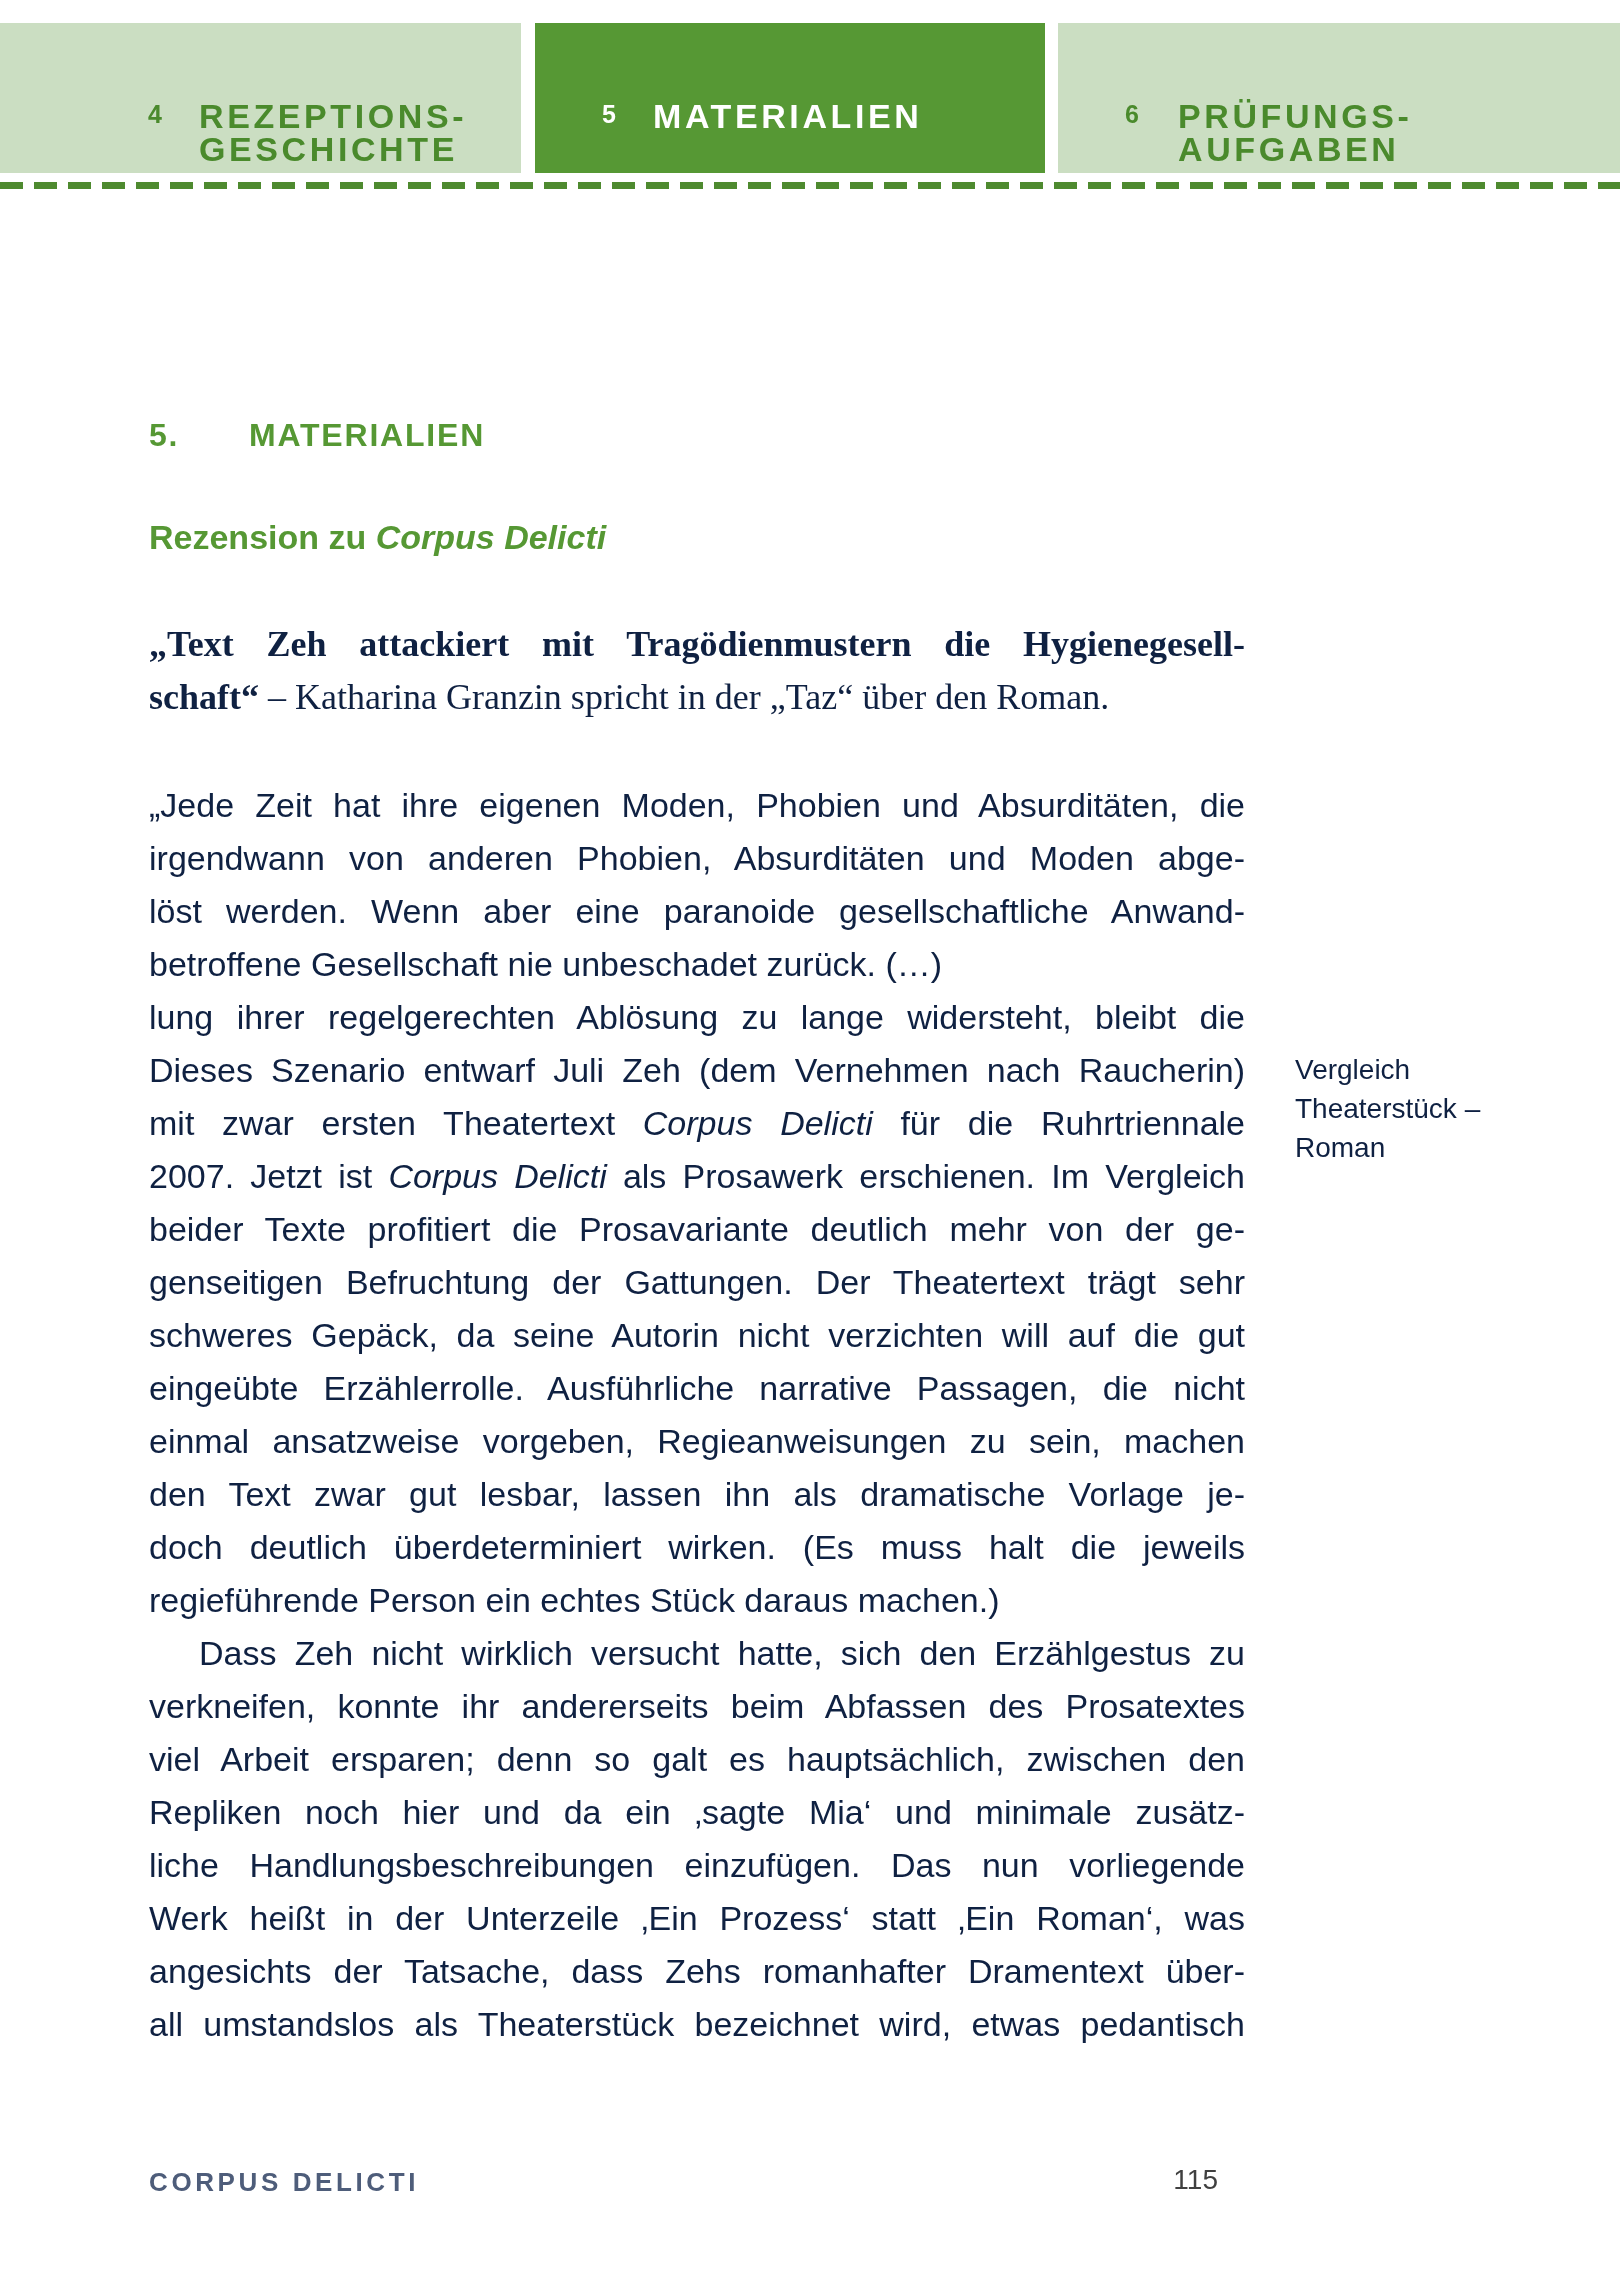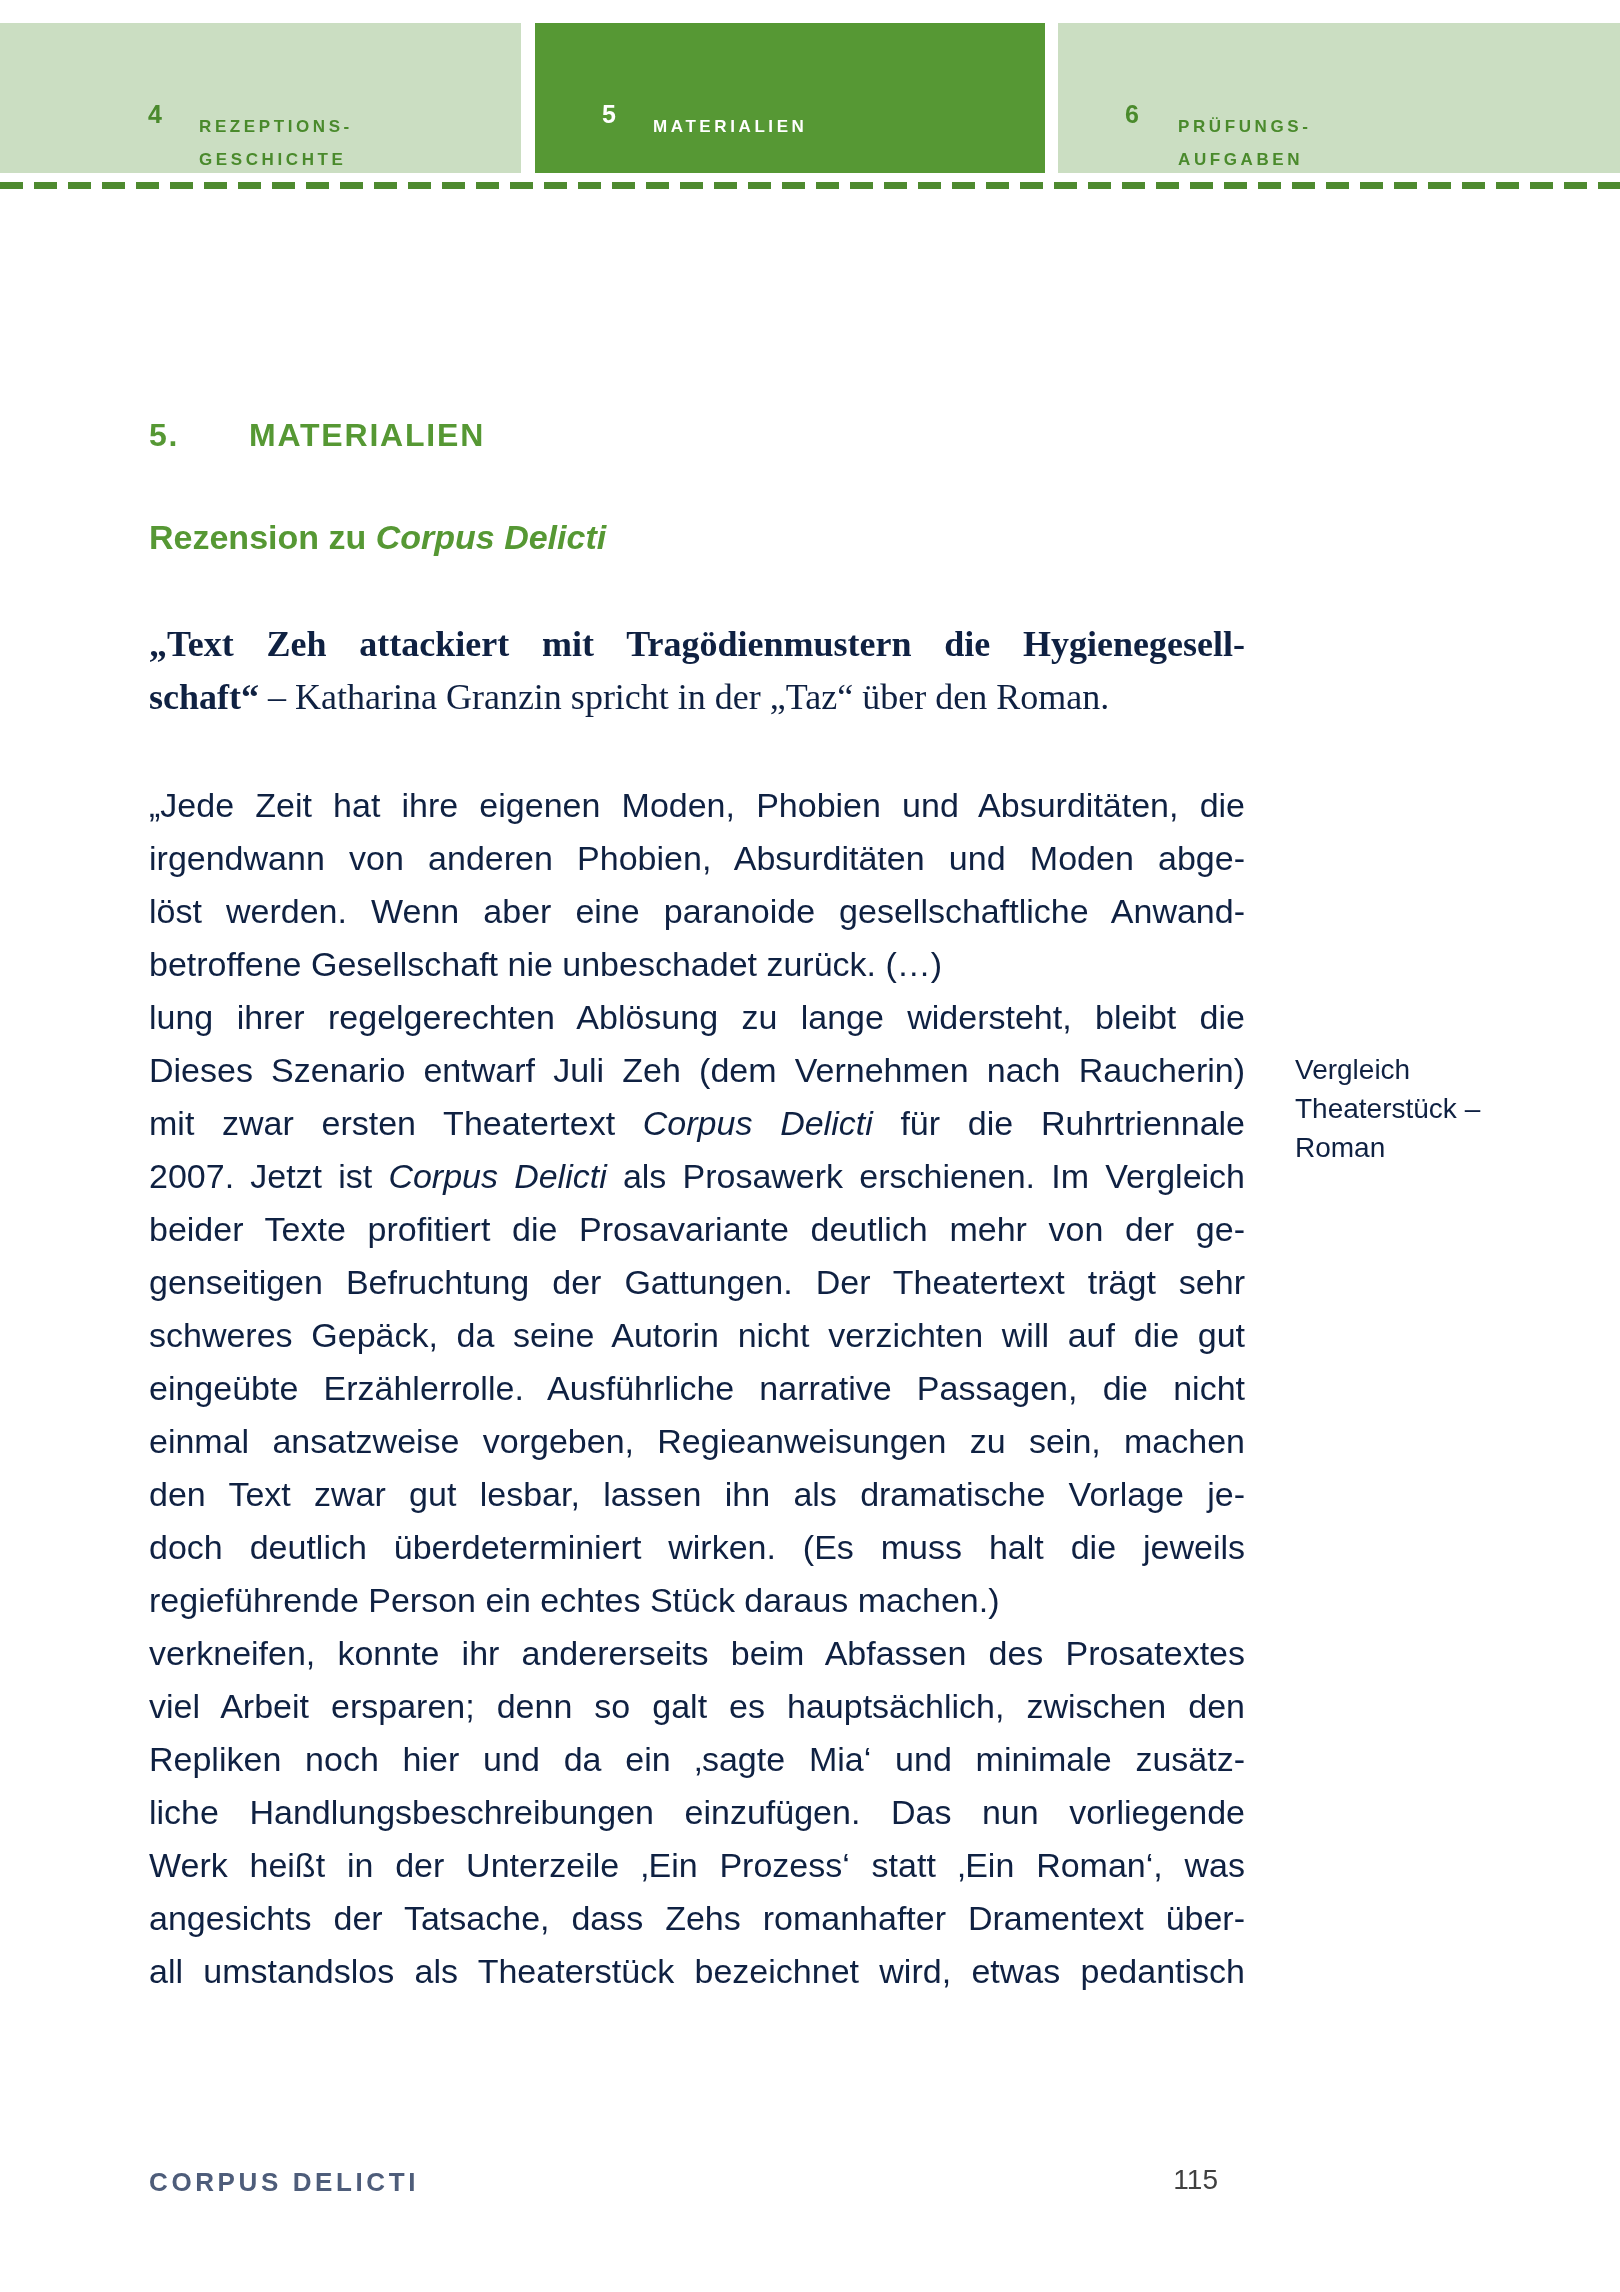--- a/index.html
+++ b/index.html
@@ -3,21 +3,21 @@
 <meta charset="utf-8">
 <style>
   html, body { margin: 0; padding: 0; background: #ffffff; }
   body { width: 1620px; height: 2293px; position: relative; overflow: hidden;
          font-family: "Liberation Sans", "DejaVu Sans", sans-serif; color: #0f2142; }
 
   .tab { position: absolute; top: 23px; height: 150px; box-sizing: border-box; }
   .tab.light { background: #cbdec2; color: #4a8a2c; }
   .tab.active { background: #569834; color: #ffffff; }
   .tab .num { position: absolute; top: 77px; font-size: 25px; font-weight: bold; letter-spacing: 2.7px; }
-  .tab .lbl { position: absolute; top: 87px; font-size: 17px; font-weight: bold; letter-spacing: 3.6px; line-height: 33px; white-space: pre; }
+  .tab .lbl { position: absolute; top: 77px; font-size: 34px; font-weight: bold; letter-spacing: 3.6px; line-height: 33px; white-space: pre; }
 
   .dashes { position: absolute; left: 0; top: 182px; width: 1620px; height: 7.2px;
             background: repeating-linear-gradient(90deg, #4e8a2f 0 23px, transparent 23px 34px); }
 
   .h1 { position: absolute; left: 149px; top: 417px; font-size: 32px; font-weight: bold; color: #569834;
         letter-spacing: 1.8px; white-space: nowrap; }
   .h1 .h1num { display: inline-block; width: 100px; }
 
   .h2 { position: absolute; left: 149px; top: 518px; font-size: 34px; font-weight: bold; color: #569834; white-space: nowrap; }
   .h2 i { font-style: italic; }
@@ -85,20 +85,21 @@
     <span class="line">beider Texte profitiert die Prosavariante deutlich mehr von der ge-</span>
     <span class="line">genseitigen Befruchtung der Gattungen. Der Theatertext trägt sehr</span>
     <span class="line">schweres Gepäck, da seine Autorin nicht verzichten will auf die gut</span>
     <span class="line">eingeübte Erzählerrolle. Ausführliche narrative Passagen, die nicht</span>
     <span class="line">einmal ansatzweise vorgeben, Regieanweisungen zu sein, machen</span>
     <span class="line">den Text zwar gut lesbar, lassen ihn als dramatische Vorlage je-</span>
     <span class="line">doch deutlich überdeterminiert wirken. (Es muss halt die jeweils</span>
     <span class="line last">regieführende Person ein echtes Stück daraus machen.)</span>
   </p>
   <p>
+    <span class="line" style="padding-left:50px;">Dass Zeh nicht wirklich versucht hatte, sich den Erzählgestus zu</span>
     <span class="line">verkneifen, konnte ihr andererseits beim Abfassen des Prosatextes</span>
     <span class="line">viel Arbeit ersparen; denn so galt es hauptsächlich, zwischen den</span>
     <span class="line">Repliken noch hier und da ein ‚sagte Mia‘ und minimale zusätz-</span>
     <span class="line">liche Handlungsbeschreibungen einzufügen. Das nun vorliegende</span>
     <span class="line">Werk heißt in der Unterzeile ‚Ein Prozess‘ statt ‚Ein Roman‘, was</span>
     <span class="line">angesichts der Tatsache, dass Zehs romanhafter Dramentext über-</span>
     <span class="line">all umstandslos als Theaterstück bezeichnet wird, etwas pedantisch</span>
   </p>
 </div>
 

